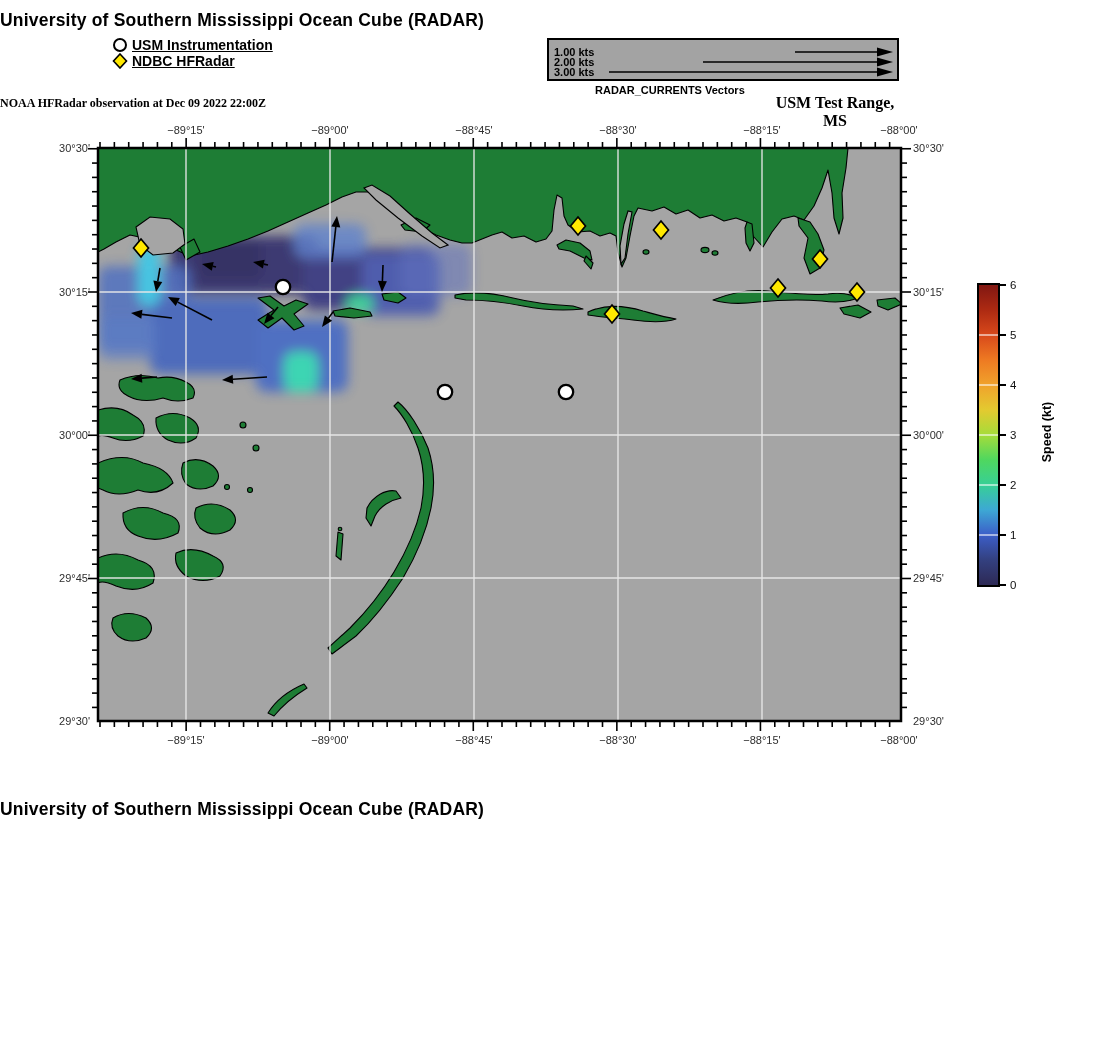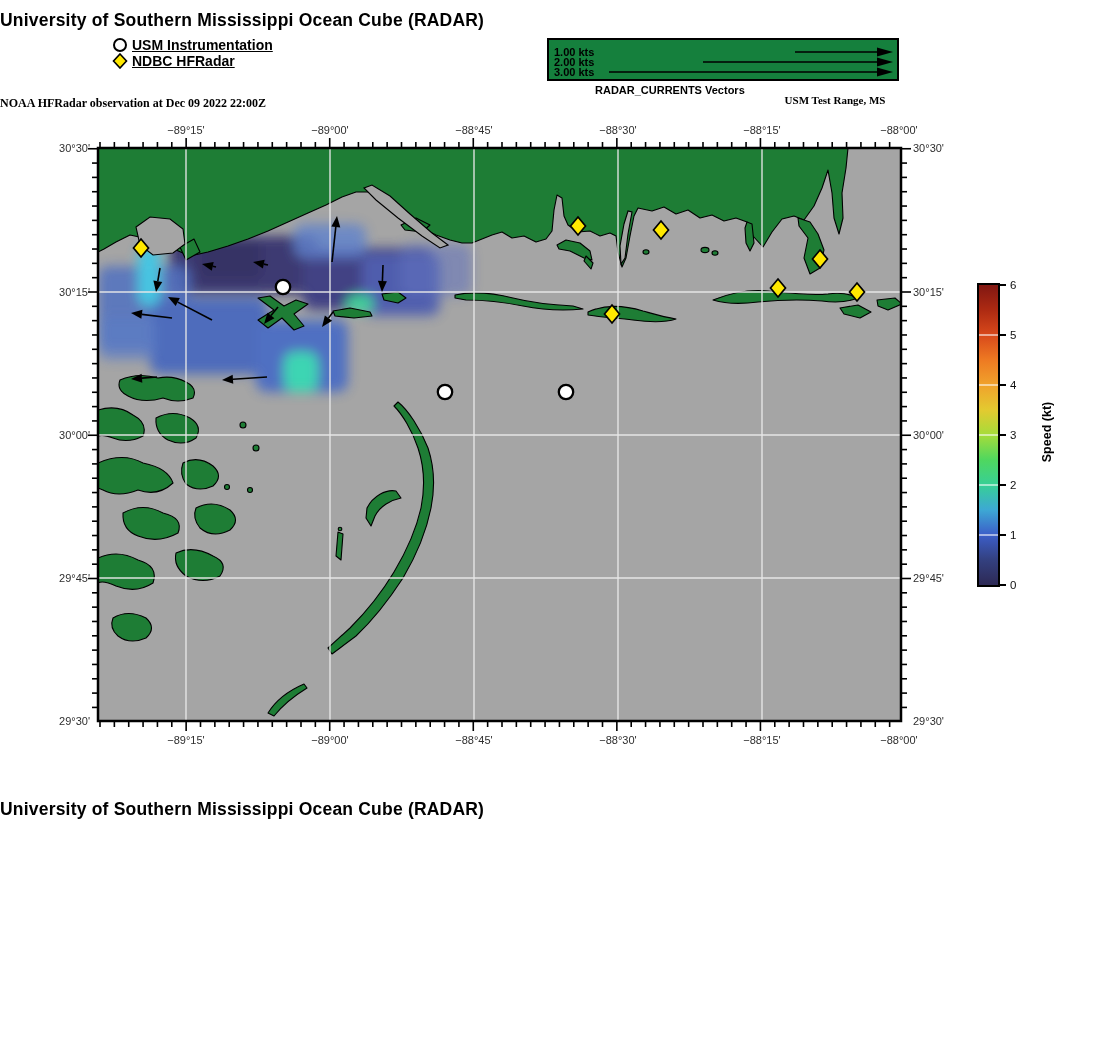--- a/index.html
+++ b/index.html
@@ -1,31 +1,31 @@
 <!DOCTYPE html>
 <html><head>
 <meta charset="utf-8">
 <style>
   html,body{margin:0;padding:0;background:#fff;}
   #page{position:relative;width:1100px;height:1050px;background:#ffffff;overflow:hidden;
         font-family:"Liberation Sans",sans-serif;color:#000;}
   .abs{position:absolute;}
   .t-main{font-weight:bold;font-size:17.5px;letter-spacing:.2px;}
   .t-serif{font-family:"Liberation Serif",serif;font-weight:bold;font-size:12px;}
-  .t-range{font-family:"Liberation Serif",serif;font-weight:bold;font-size:11px;}
+  .t-range{font-family:"Liberation Serif",serif;font-weight:bold;font-size:16px;}
   .t-leg{font-weight:bold;font-size:14px;line-height:16px;text-decoration:underline;}
   .t-veccap{font-weight:bold;font-size:11px;padding-left:48px;}
   .t-axis{font-size:11px;color:#2e2e2e;}
   .t-cbar{font-size:11.5px;color:#111;}
   .t-cbarlabel{font-weight:bold;font-size:12.5px;}
   .center{text-align:left;}
   #legend{left:112px;top:37px;}
   .legrow{display:flex;align-items:center;height:16px;}
   .legrow svg{margin-right:4px;}
-  #vecbox{left:547px;top:38px;width:348px;height:39px;border:2.5px solid #000;background:#15803d;}
+  #vecbox{left:547px;top:38px;width:348px;height:39px;border:2.5px solid #000;background:#a3a3a3;}
   #veccap{left:547px;top:84px;width:220px;}
   #subtitle{left:0;top:96px;width:1000px;}
   #rangelab{left:770px;top:94px;width:130px;text-align:center;}
   #title{left:0;top:10px;width:1000px;}
   #bottomtitle{left:0;top:799px;width:1000px;}
   #mapsvg{left:86px;top:136px;}
   #cbar{left:979px;top:285px;width:19px;height:300px;}
   #cbargrad{position:absolute;left:0;top:0;width:100%;height:100%;}
   #cbarborder{position:absolute;left:-2px;top:-2px;width:19px;height:300px;border:2px solid #000;}
   .cbtick{position:absolute;left:21px;width:6px;height:2px;background:#000;}

